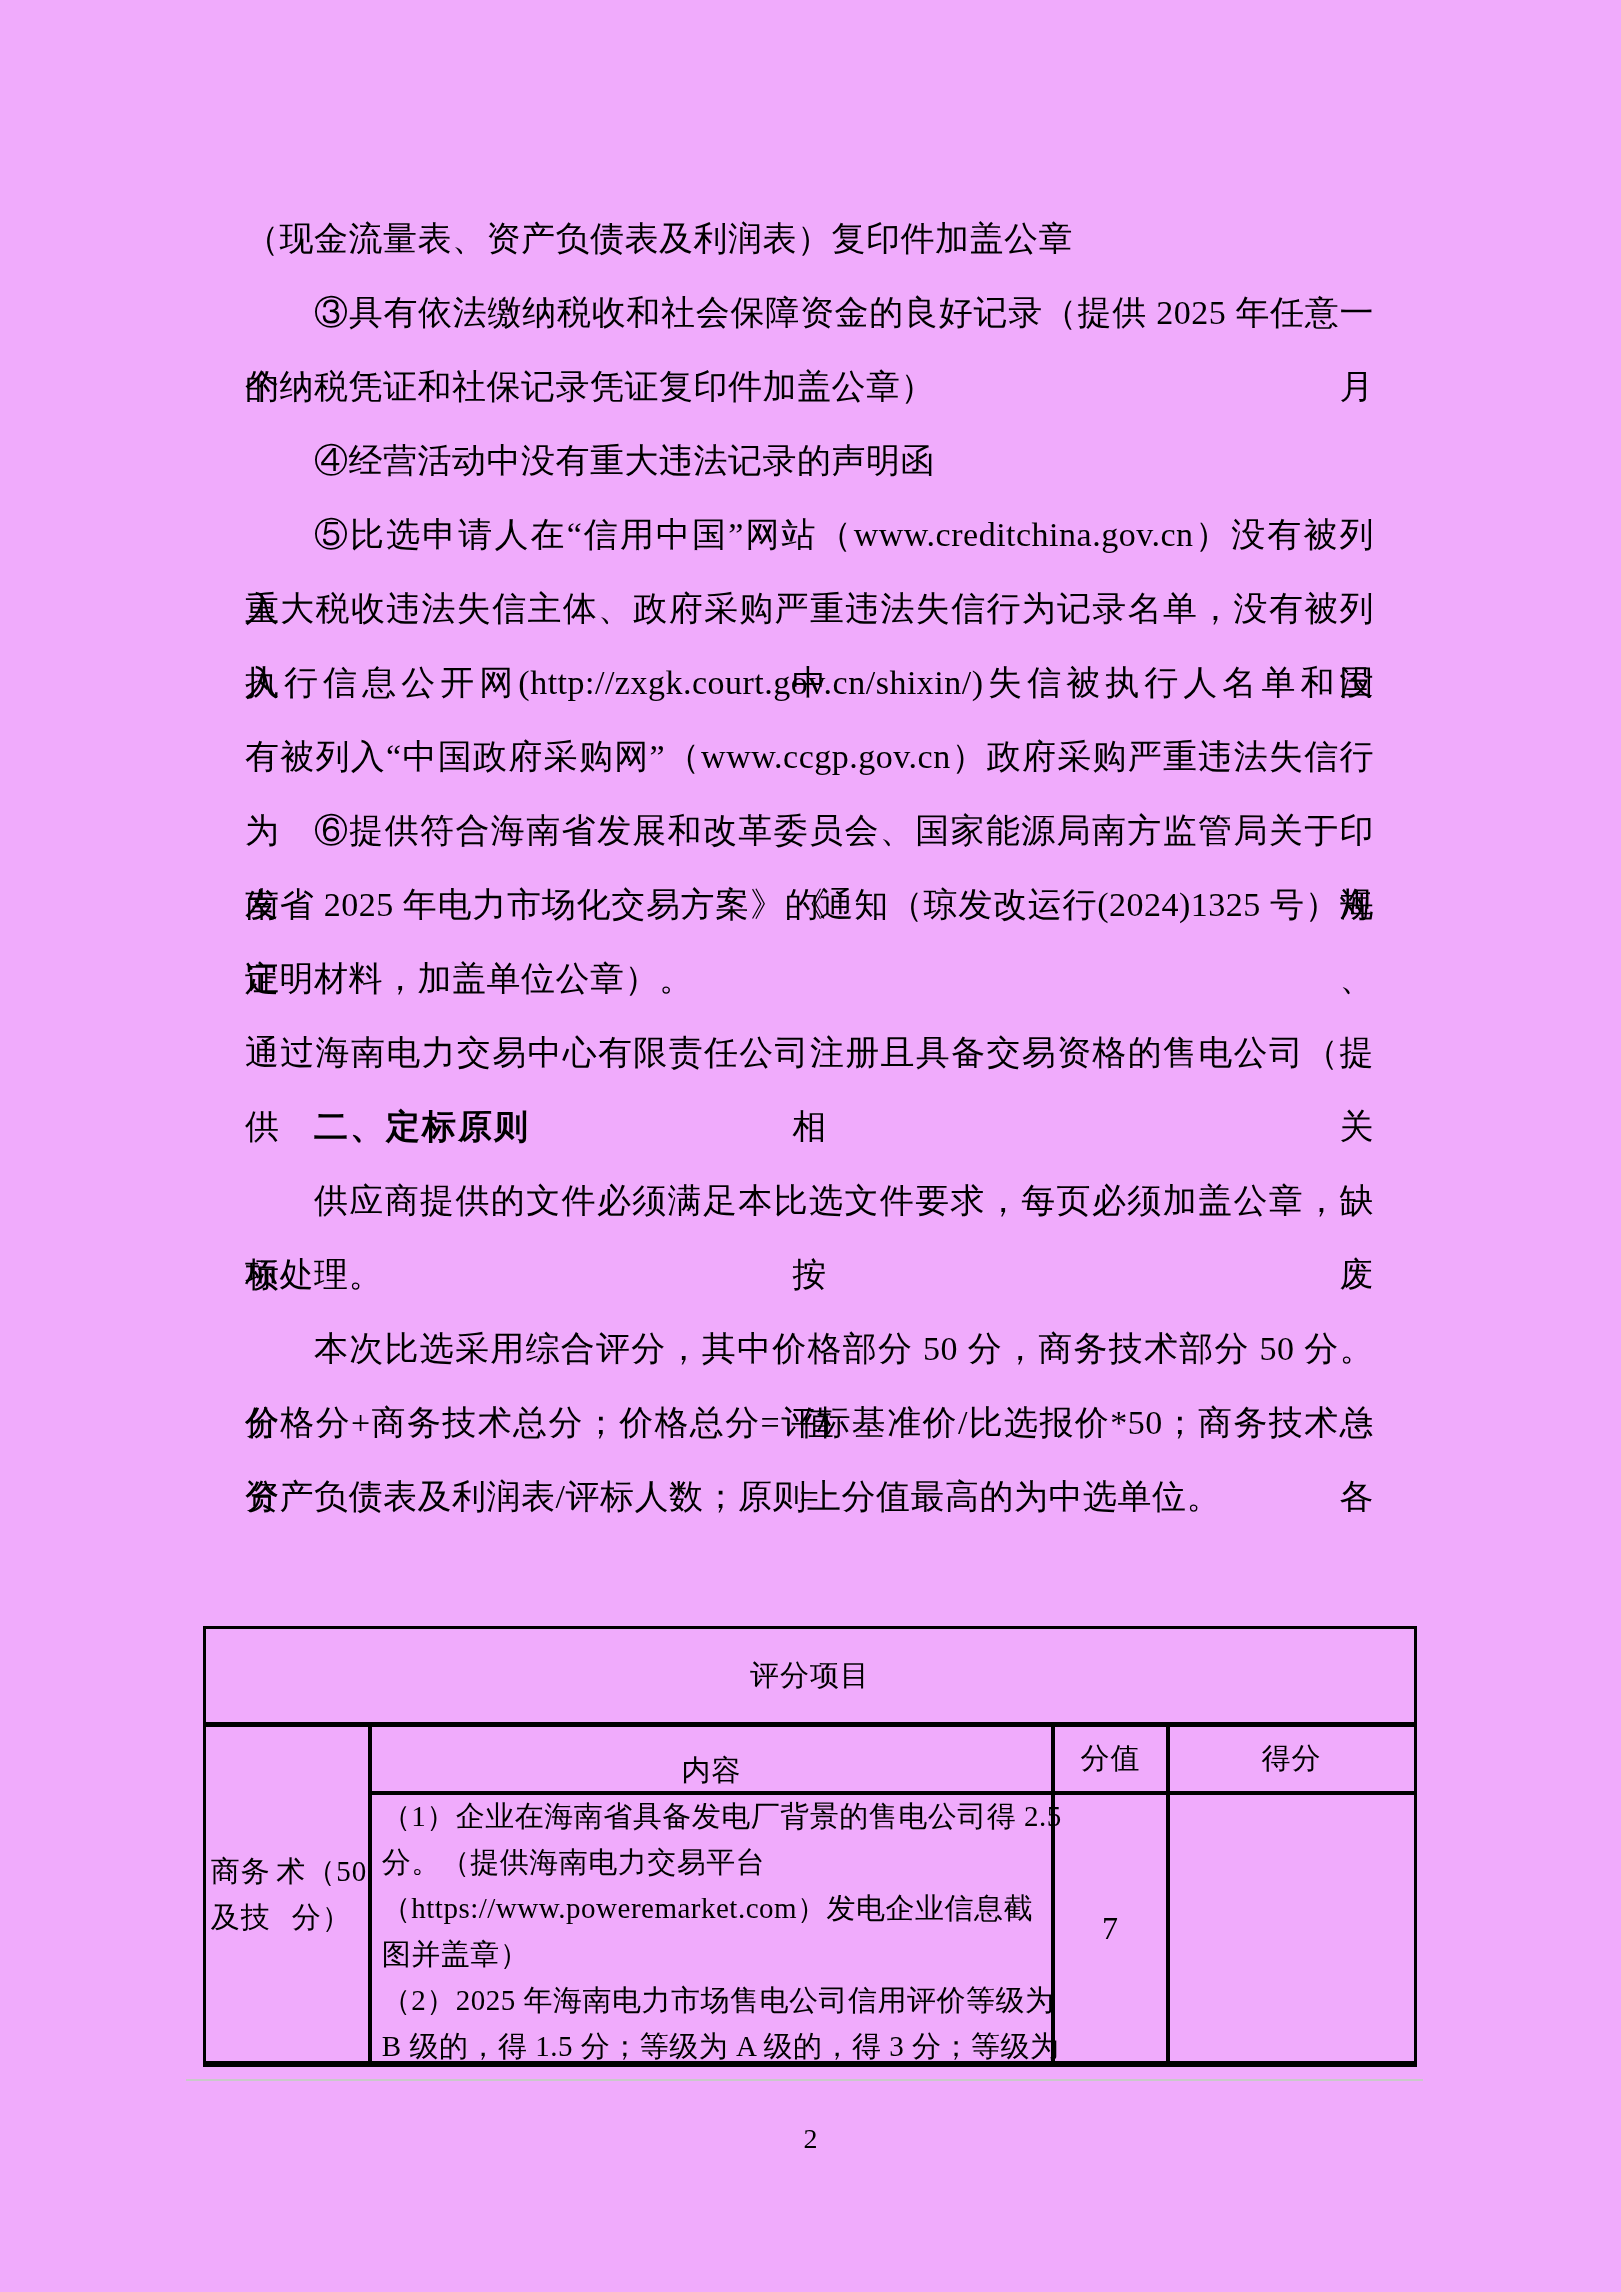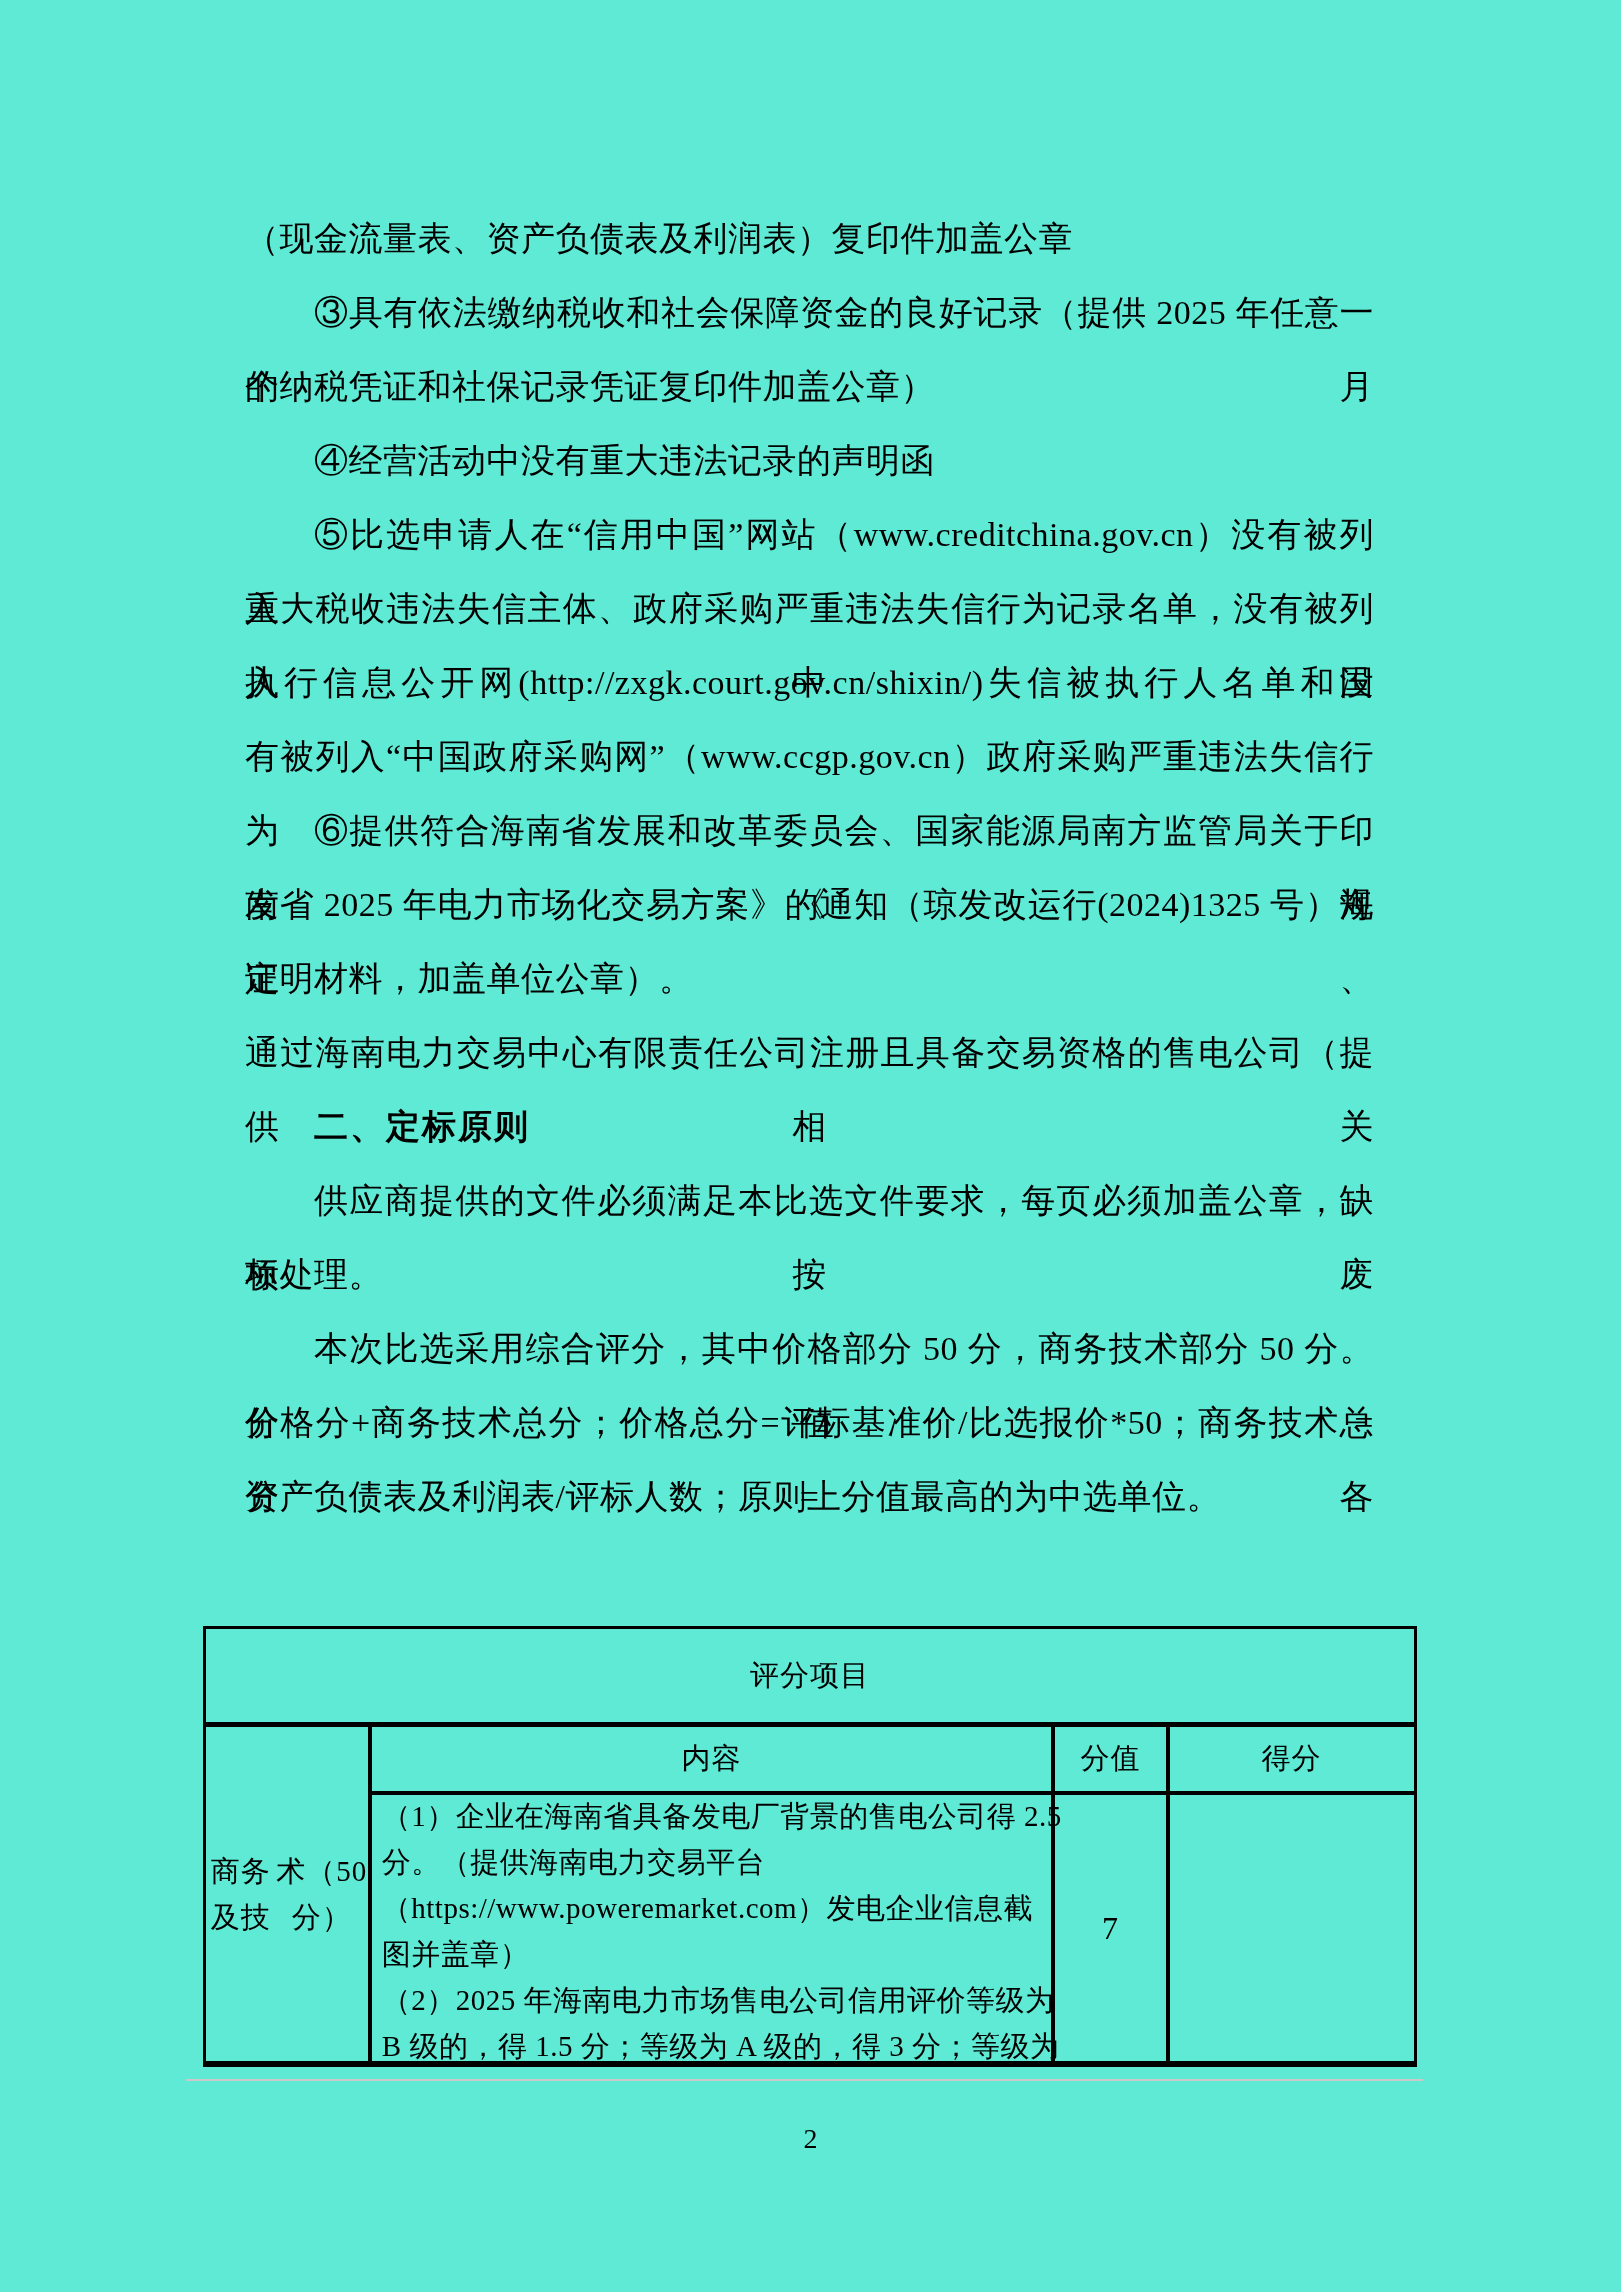--- a/index.html
+++ b/index.html
@@ -1,20 +1,20 @@
 <!DOCTYPE html>
 <html><head>
 <meta charset="utf-8">
 <style>
   html,body{margin:0;padding:0;background:#888;}
   .page{
     position:relative;
     width:1621px;height:2293px;
     margin:0 auto;
-    background:#5eead4;
+    background:#f0abfc;
     font-family:"Liberation Serif","DejaVu Serif",serif;
     color:#000;
     overflow:hidden;
   }
   .textblock{
     position:absolute;
     left:245px;top:202px;width:1129px;
   }
   .ln{
     height:74px;line-height:74px;
@@ -41,21 +41,21 @@
     font-size:29px;
   }
   .tbl .abs{position:absolute;}
   .hl1{left:0;right:0;top:93px;height:4.9px;background:#000;}
   .hl2{left:162px;right:0;top:162px;height:3.9px;background:#000;}
   .v1{left:162px;top:93px;bottom:0;width:3.9px;background:#000;}
   .v2{left:845px;top:93px;bottom:0;width:3.9px;background:#000;}
   .v3{left:960px;top:93px;bottom:0;width:3.9px;background:#000;}
   .cell{display:flex;align-items:center;justify-content:center;letter-spacing:1px;}
   .c-title{left:0;right:0;top:0;height:93px;}
-  .c-hdr-content{left:166px;width:679px;top:98px;height:64px;}
+  .c-hdr-content{left:166px;width:679px;top:98px;height:64px;align-items:flex-end;}
   .c-hdr-score{left:849px;width:111px;top:98px;height:64px;}
   .c-hdr-earned{left:963px;right:0;top:98px;height:64px;}
   .c-rowlabel{left:0;width:162px;top:98px;bottom:0;flex-direction:row;line-height:46px;text-align:center;}
   .c-content{left:166px;width:679px;top:164px;bottom:0;padding-left:9.8px;box-sizing:border-box;}
   .c-content .cln{line-height:46px;font-size:29px;white-space:pre;letter-spacing:0.5px;}
   .c-score{left:849px;width:111px;top:166px;bottom:0;font-size:32px;}
   .c-earned{left:963px;right:0;top:166px;bottom:0;}
 
   .pagebreak-line{
     position:absolute;left:186px;top:2079px;width:1237px;height:2px;background:#c9c9c9;

